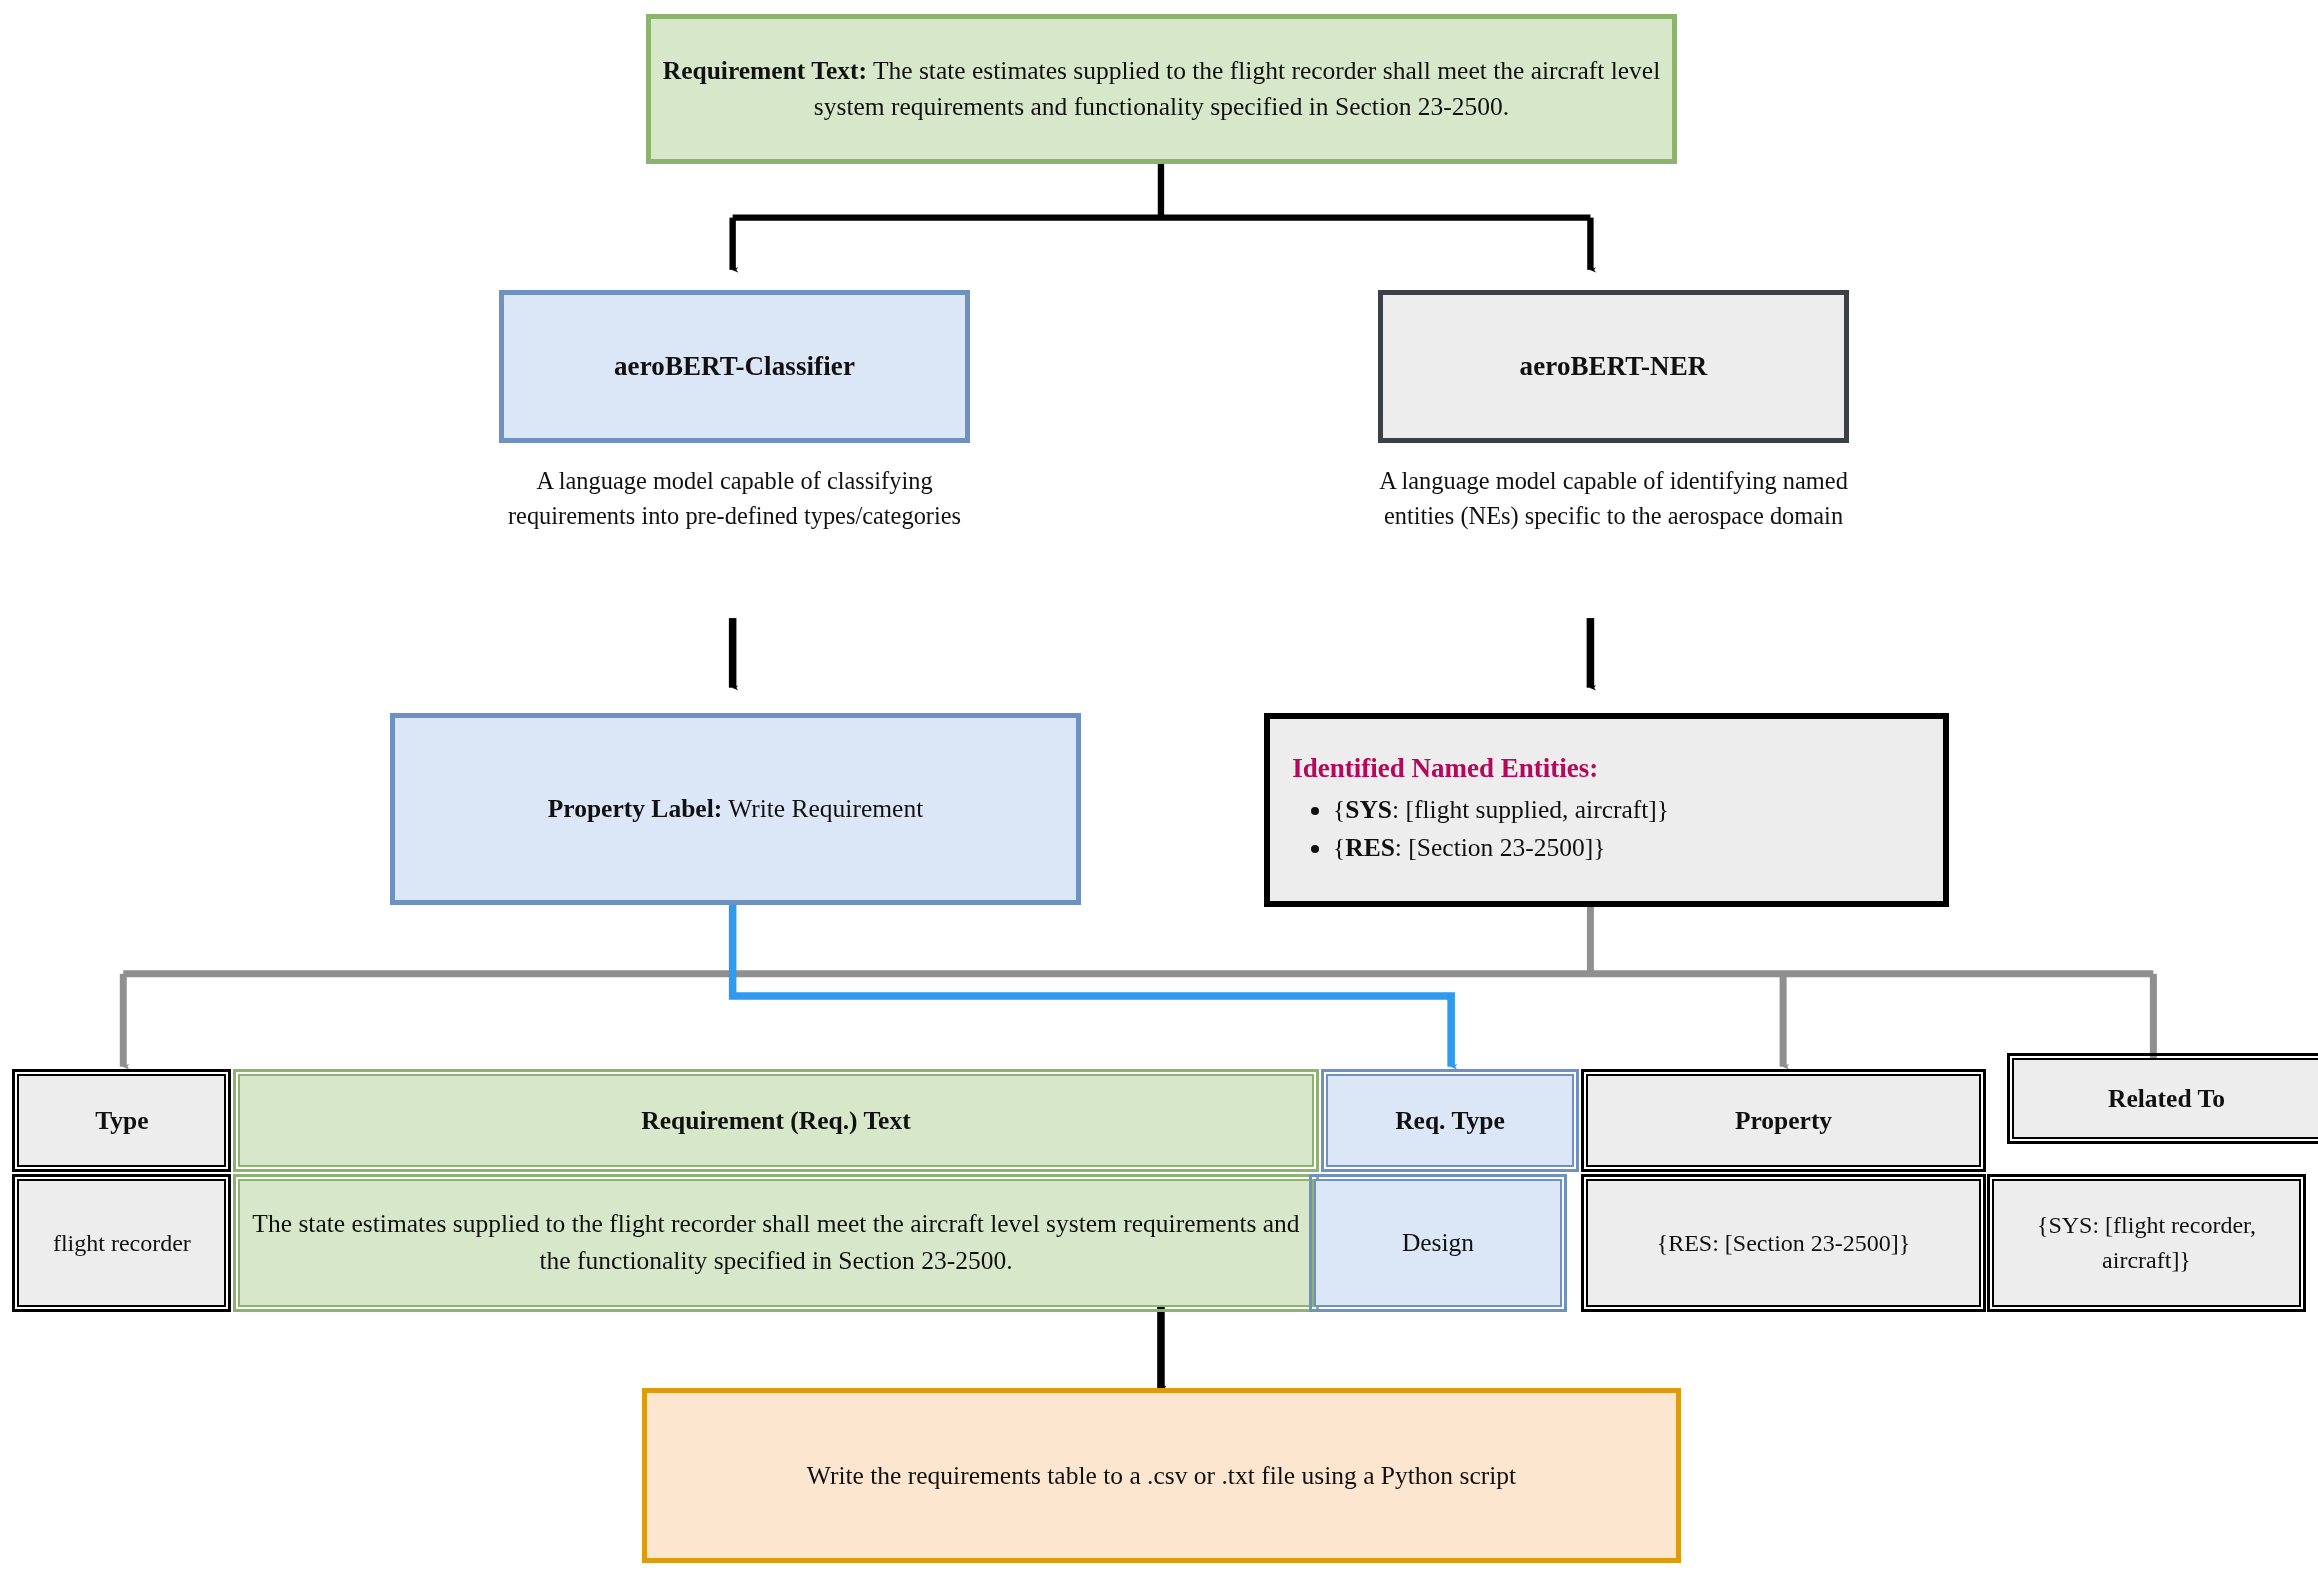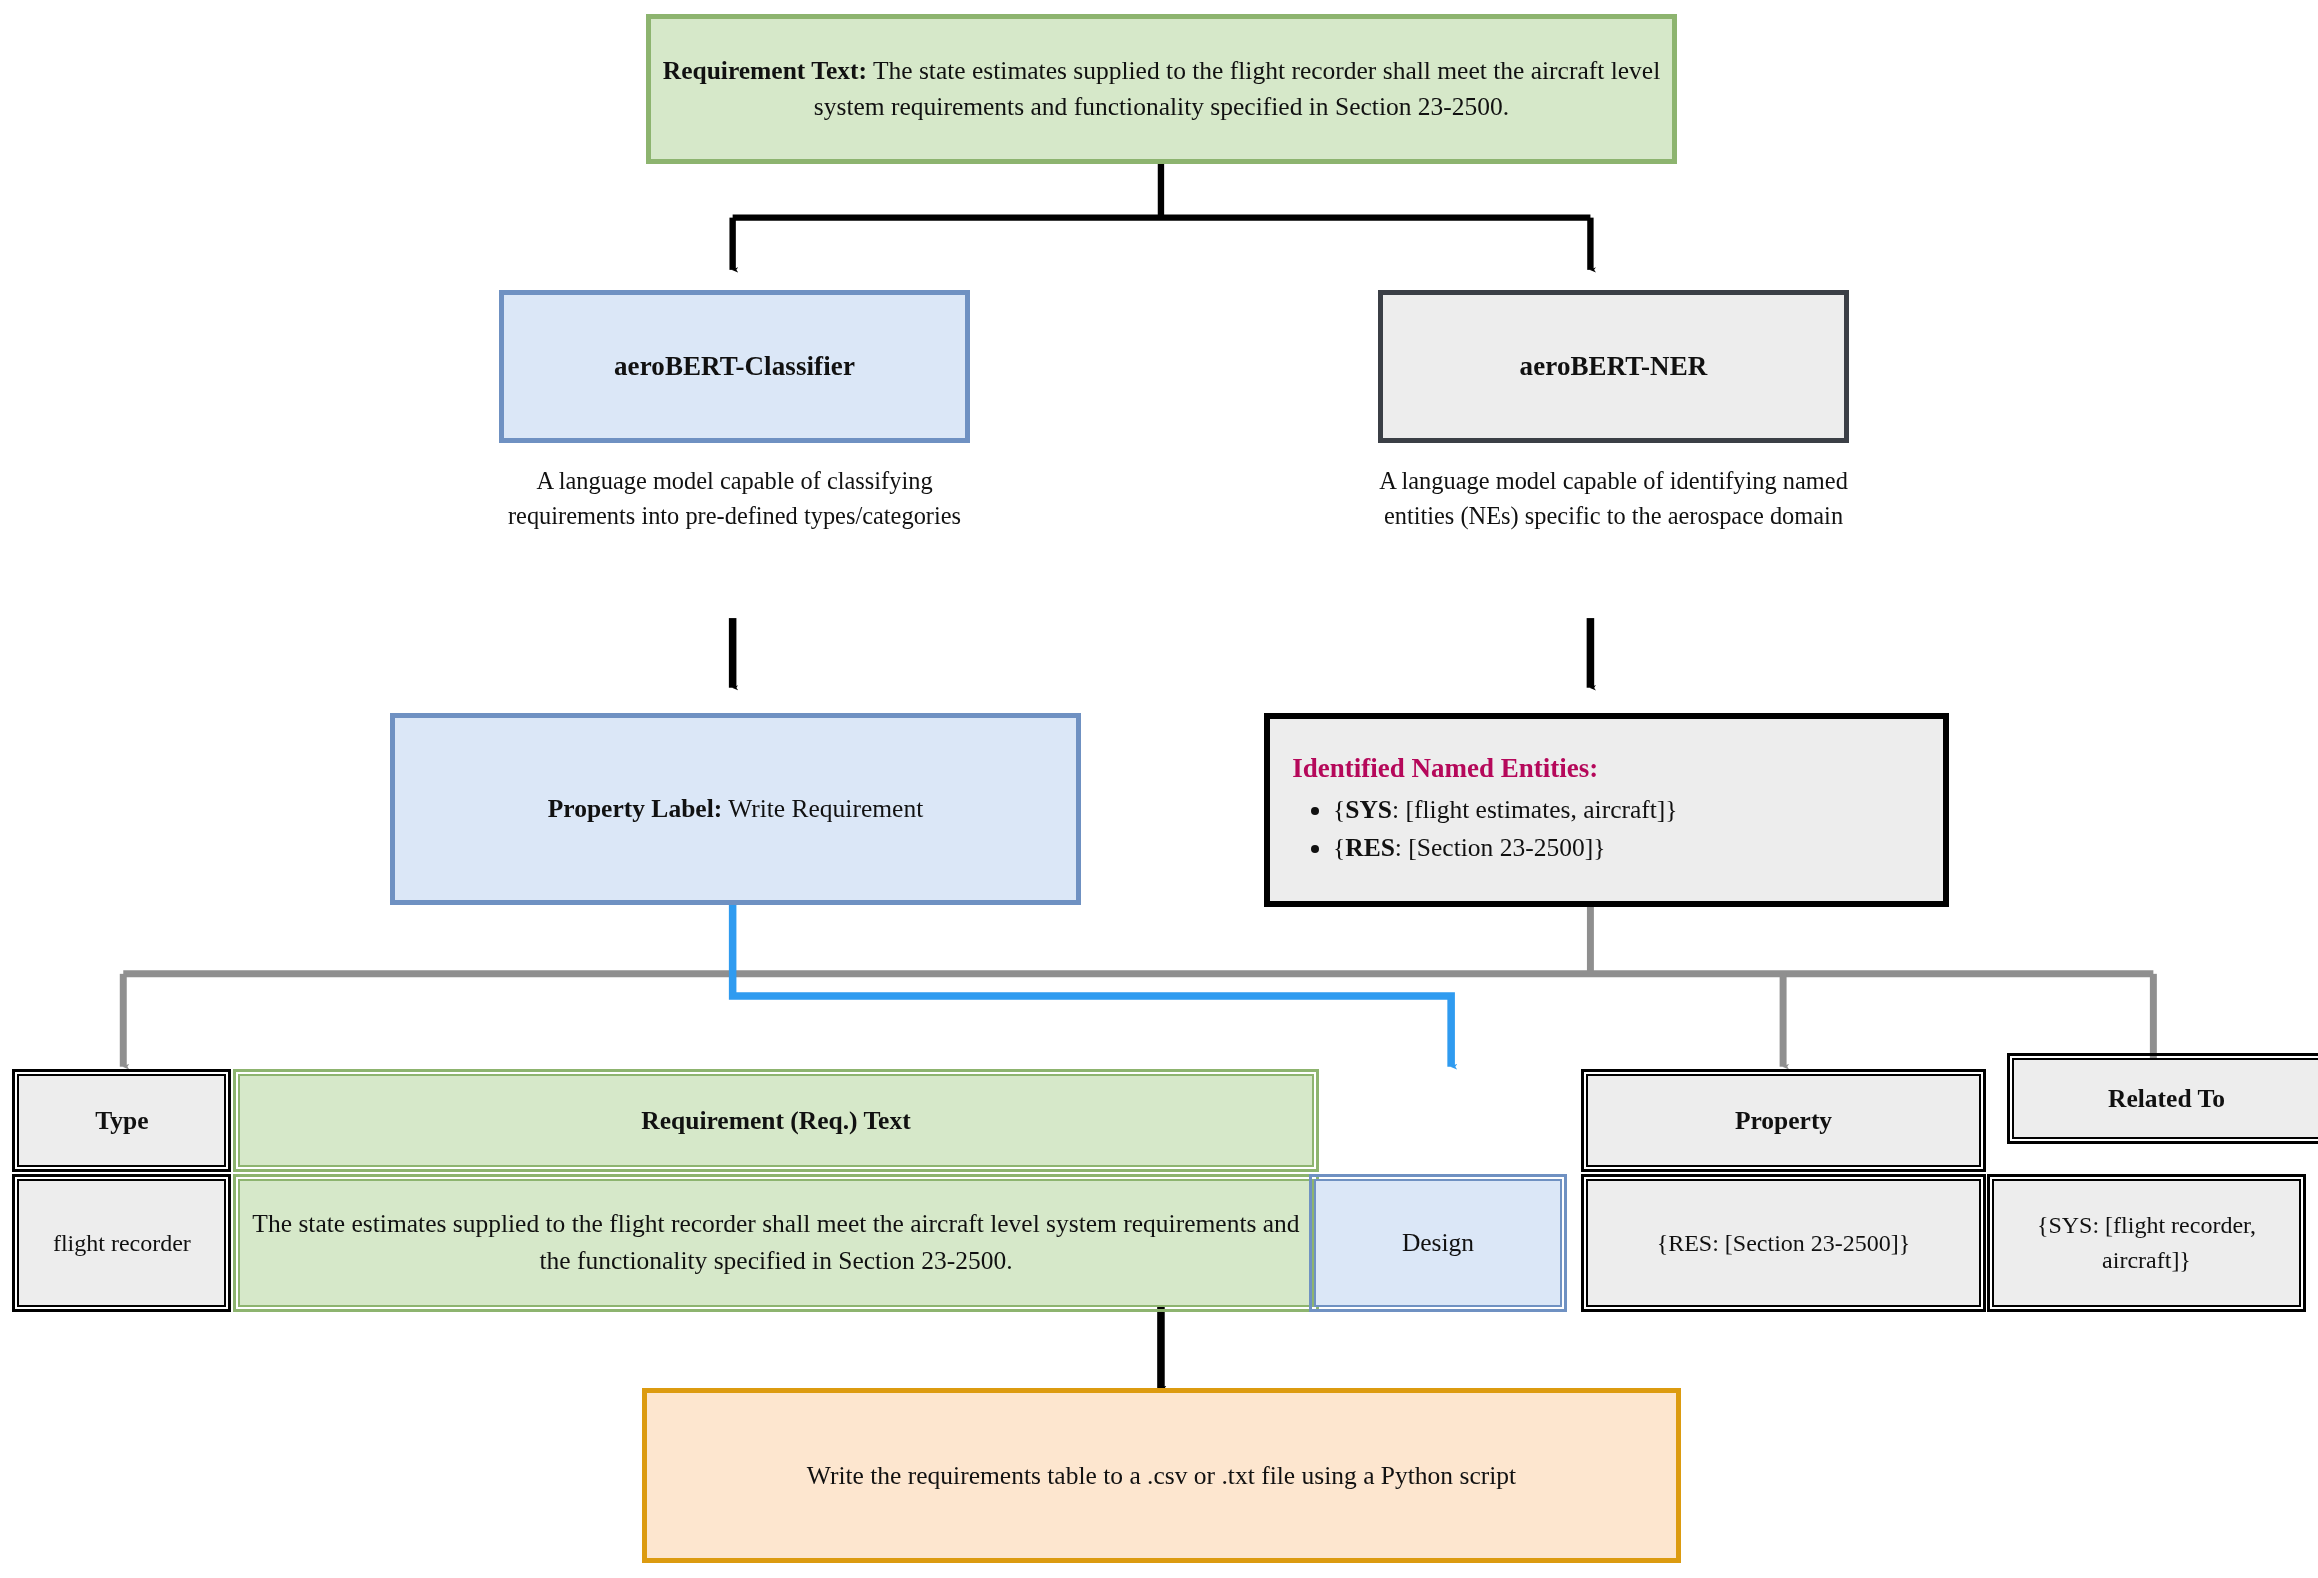--- a/index.html
+++ b/index.html
@@ -110,31 +110,34 @@
   <div class="box blue-box" style="left:390px;top:713px;width:691px;height:192px;">
     <div class="inner t-label">
       <b>Property Label:</b><span> Write Requirement</span>
     </div>
   </div>
 
   <div class="box black-box" style="left:1264px;top:713px;width:685px;height:194px;">
     <div class="ne-body">
       <div class="ne-head">Identified Named Entities:</div>
       <ul class="ne-list">
-        <li><span>{</span><b>SYS</b><span>: [flight estimates, aircraft]}</span></li>
+        <li><span>{</span><b>SYS</b><span>: [flight supplied, aircraft]}</span></li>
         <li><span>{</span><b>RES</b><span>: [Section 23-2500]}</span></li>
       </ul>
     </div>
   </div>
 
   <div class="cell cell-gray" style="left:17.4px;top:1074px;width:209px;height:93px;">
     <div class="ctext hdr">Type</div>
   </div>
   <div class="cell cell-green" style="left:238px;top:1074px;width:1076px;height:93px;">
     <div class="ctext hdr">Requirement (Req.) Text</div>
+  </div>
+  <div class="cell cell-blue" style="left:1326px;top:1074px;width:248px;height:93px;">
+    <div class="ctext hdr">Req. Type</div>
   </div>
   <div class="cell cell-gray" style="left:1586px;top:1074px;width:395px;height:93px;">
     <div class="ctext hdr">Property</div>
   </div>
   <div class="cell cell-gray" style="left:1992px;top:1058px;width:309px;height:81px;margin-left:20px;">
     <div class="ctext hdr">Related To</div>
   </div>
 
   <div class="cell cell-gray" style="left:17.4px;top:1179px;width:209px;height:128px;">
     <div class="ctext val-sm">flight recorder</div>

